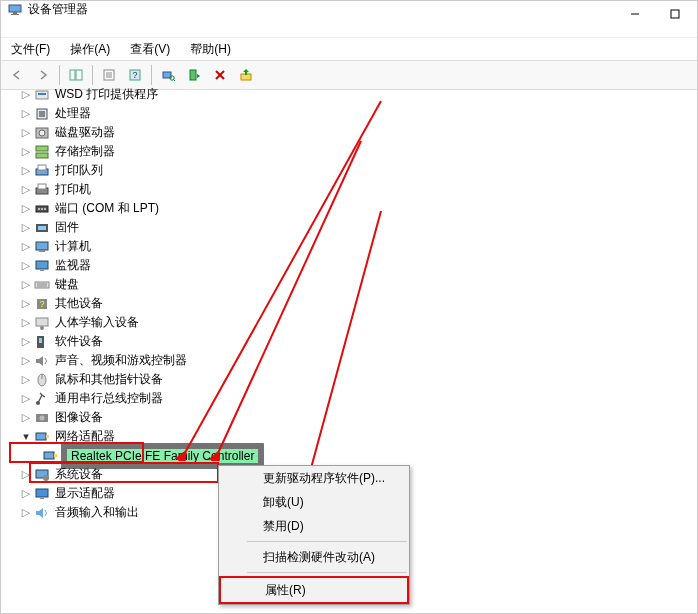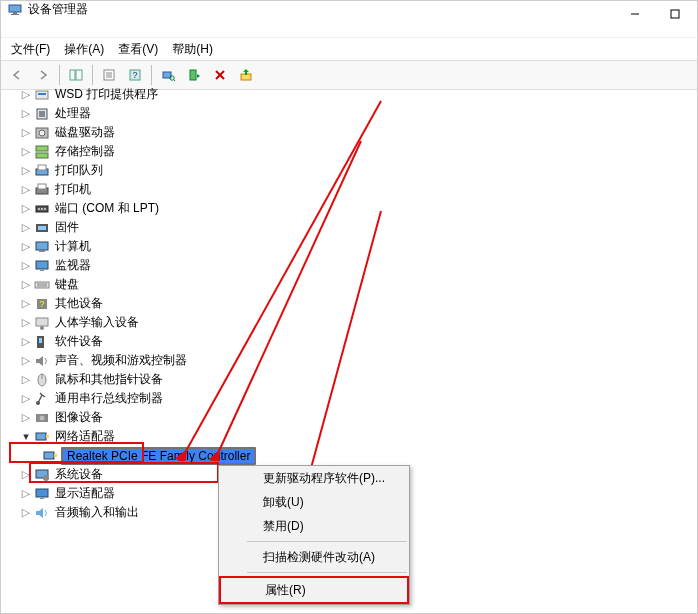--- a/index.html
+++ b/index.html
@@ -2,31 +2,31 @@
 <html><head>
 <meta charset="utf-8">
 <style>
 html,body{margin:0;padding:0;font-family:"Microsoft YaHei","Segoe UI",sans-serif;font-size:12px;color:#000;background:#fff}
 .window{width:698px;height:614px;border:1px solid #ccc;position:relative;overflow:hidden;box-sizing:border-box}
 .titlebar{height:28px;display:flex;align-items:flex-start;padding:0 2px 8px 6px;background:#fff;border-bottom:1px solid #eee}
 .titlebar .icon{width:16px;height:16px;margin-right:5px;display:inline-flex;align-items:center;justify-content:center}
 .titlebar .title{flex:1}
 .winbtns{display:flex}
 .winbtn{width:40px;height:26px;display:flex;align-items:center;justify-content:center;color:#333}
-.menubar{height:22px;display:flex;align-items:center;padding-left:4px;gap:2px;background:#fff}
+.menubar{height:22px;display:flex;align-items:center;padding-left:4px;gap:8px;background:#fff}
 .menubar span{padding:2px 6px}
 .toolbar{height:28px;display:flex;align-items:center;padding-left:4px;gap:2px;border-top:1px solid #ddd;border-bottom:1px solid #ddd;background:#f8f8f8}
 .tbtn{width:22px;height:22px;display:flex;align-items:center;justify-content:center;border:1px solid transparent}
 .tsep{width:1px;height:20px;background:#c0c0c0;margin:0 2px}
 .tree{position:absolute;top:80px;left:0;right:0;bottom:0;overflow:hidden;padding:4px 0}
 .node{display:flex;align-items:center;height:19px;white-space:nowrap}
 .expander{width:14px;display:flex;align-items:center;justify-content:center;color:#777;font-size:11px}
 .nicon{width:16px;height:16px;margin:0 3px 0 1px;display:flex;align-items:center;justify-content:center}
 .label{padding:0 2px}
-.sel .label{background:#3b82f6;border:2px solid #737373;padding:0 4px;border-radius:1px}
+.sel .label{background:#86efac;border:6px solid #737373;padding:0 4px;border-radius:1px}
 .indent1{padding-left:18px}
 .indent2{padding-left:40px}
 .redbox{position:absolute;border:2px solid #e20a0a;box-sizing:border-box;pointer-events:none}
 .box-cat{left:8px;top:441px;width:135px;height:21px}
 .box-child{left:28px;top:461px;width:190px;height:21px}
 .arrow{position:absolute;pointer-events:none}
 .ctx{position:absolute;left:217px;top:464px;width:190px;background:#f2f2f2;border:1px solid #a0a0a0;box-shadow:2px 2px 4px rgba(0,0,0,.25)}
 .ctx .mi{height:24px;display:flex;align-items:center;padding-left:44px;position:relative}
 .ctx .msep{height:1px;background:#c8c8c8;margin:3px 2px 3px 28px}
 .ctx .hl{border:2px solid #e20a0a;font-weight:normal}

